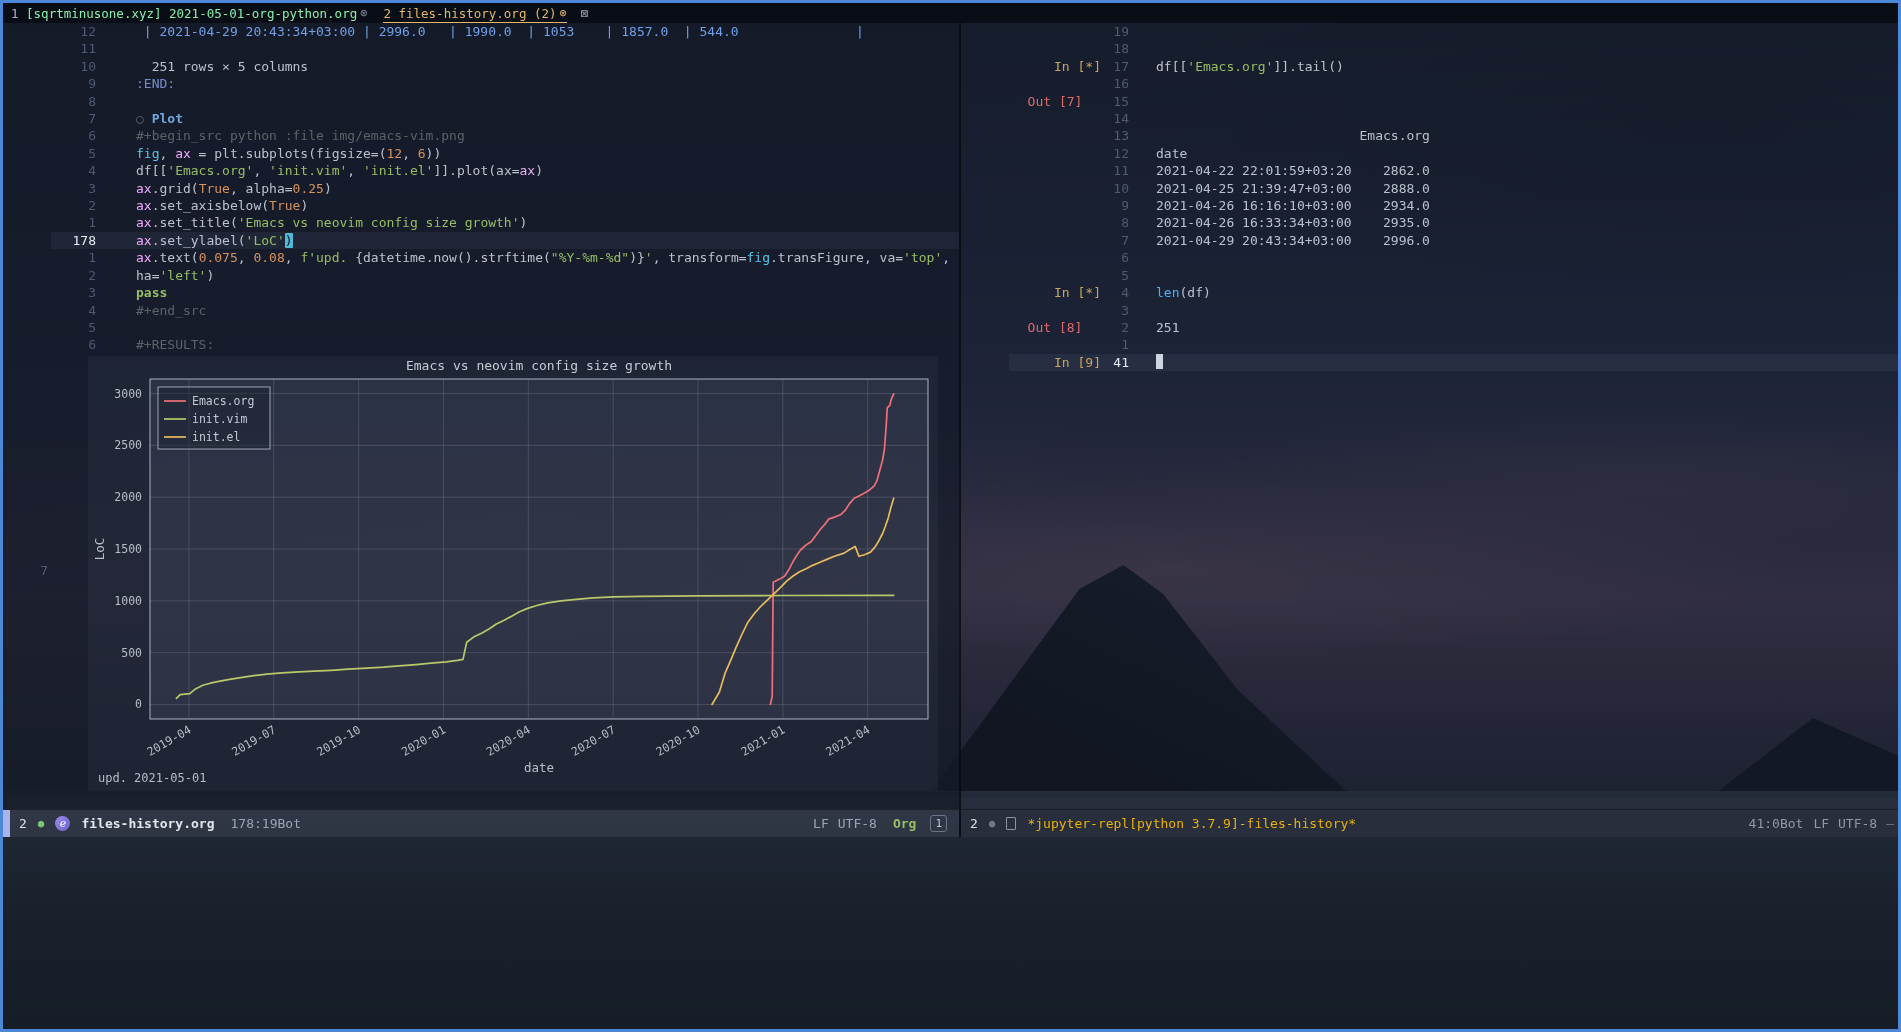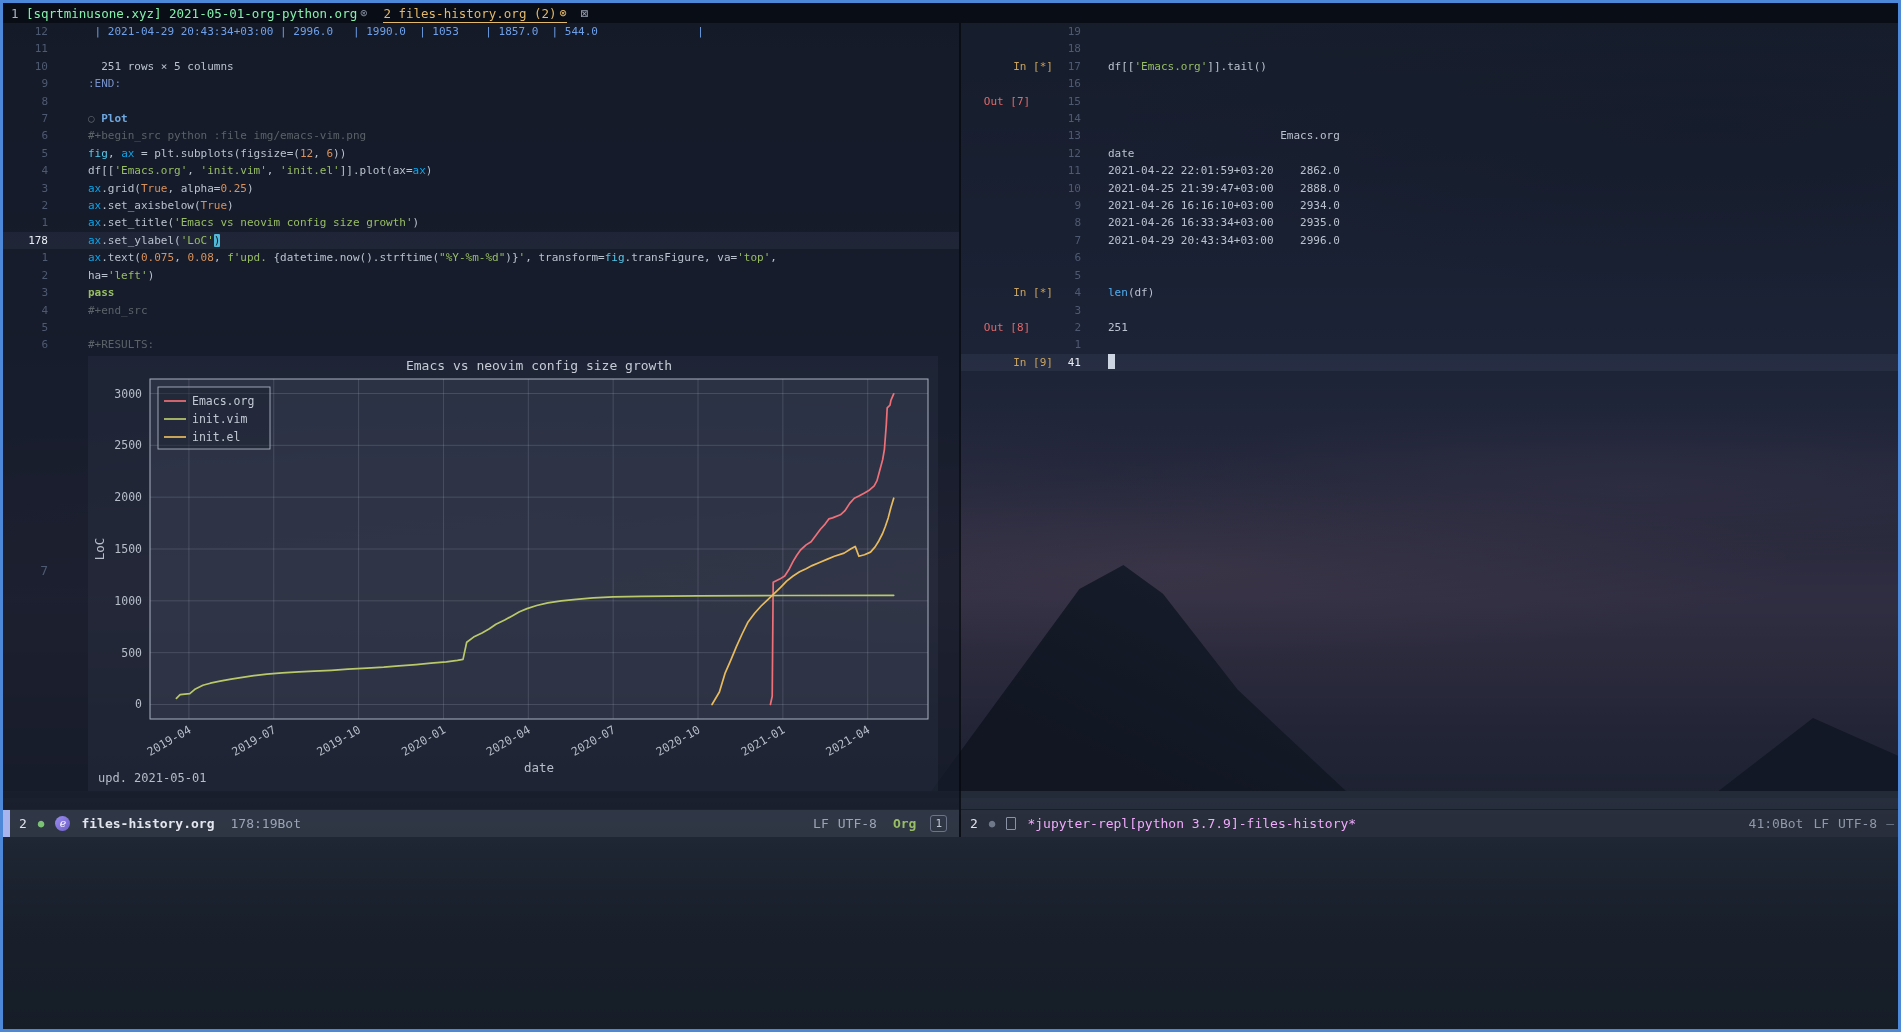--- a/index.html
+++ b/index.html
@@ -29,40 +29,40 @@
   .tab-num{color:#aab3c4;}
   .tab-label{color:#86efac;}
   .tab-close{color:#7e8798;margin-left:3px;font-size:12px;}
   .tab.active{box-shadow:inset 0 -1px 0 #e2b86b;}
   .tab.active .tab-num,.tab.active .tab-label,.tab.active .tab-close{color:#e2b86b;}
   .tab-end{display:flex;align-items:center;margin-left:14px;color:#97a0b1;font-size:13px;}
   
   #left-win{position:absolute;left:0;top:20px;width:956px;height:786px;background:rgba(20,26,40,0.88);overflow:hidden;z-index:2;}
   #right-win{position:absolute;left:958px;top:20px;right:0;height:786px;background:rgba(21,28,42,0.58);overflow:hidden;z-index:2;}
   #win-divider{position:absolute;left:956px;top:20px;width:2px;height:814px;background:rgba(8,12,18,0.9);z-index:3;}
-  .row{display:flex;height:17.42px;line-height:17.42px;font-size:11px;white-space:pre;}
+  .row{display:flex;height:17.42px;line-height:17.42px;font-size:13px;white-space:pre;margin-left:48px;}
   .curline{background:rgba(140,160,200,0.08);}
   .gut{width:45px;flex:none;text-align:right;color:#4e5a72;}
   .gut.cur{color:#e8ecf4;}
   #left-rows .code{margin-left:40px;white-space:pre;color:#bbc2cf;}
   .prompt{width:92px;flex:none;text-align:right;white-space:pre;}
   .p-in{color:#c9a35f;}
   .p-out{color:#e0696a;text-align:center;}
   .gut2{width:28px;flex:none;text-align:right;color:#4e5a72;}
   .gut2.cur{color:#e8ecf4;}
   #right-rows .code{margin-left:27px;white-space:pre;color:#c2c8d3;}
   
   .c-fg{color:#bbc2cf}
   .c-tbl{color:#6fa0e8}
   .c-meta{color:#5B6268}
   .c-drawer{color:#7590c8}
   .c-str{color:#98be65}
   .c-fstr{color:#98be65}
   .c-num{color:#d8925c}
-  .c-param{color:#0ea5e9}
+  .c-param{color:#f0abfc}
   .c-var{color:#56c7e8}
   .c-kw{color:#98be65;font-weight:bold}
   .c-head{color:#6fa8e0;font-weight:bold}
   .c-bullet{color:#5B6268}
   .c-builtin{color:#51afef}
   .c-cursor{background:#50b8d8;color:#0e1420;border-radius:1px;}
   .hollow-cursor{display:inline-block;width:7px;height:15px;background:#cdd5e2;align-self:center;}
   #img-line-num{position:absolute;left:0;top:540px;width:45px;text-align:right;color:#4e5a72;font-size:13px;}
   
   #chart{position:absolute;left:85px;top:333px;width:850px;height:435px;background:rgba(165,180,210,0.055);}
@@ -72,21 +72,21 @@
   #modeline-right{position:absolute;left:958px;top:806px;right:0;height:28px;background:rgba(40,46,60,0.92);
     display:flex;align-items:center;font-size:13px;color:#8f98a8;z-index:4;border-top:1px solid rgba(0,0,0,0.35);}
   .ml-accent{width:7px;height:100%;background:#a8b4ee;flex:none;}
   .ml-num{margin-left:9px;color:#dfe3ec;}
   .ml-dot{margin-left:11px;font-size:11px;color:#7bc275;}
   .ml-dot.inactive{color:#6f7888;}
   .ml-micon{margin-left:11px;width:15px;height:15px;border-radius:50%;
     background:linear-gradient(135deg,#9a8cf0,#6f5fc8);color:#fff;
     font-family:"DejaVu Serif",serif;font-style:italic;font-size:11px;line-height:15px;text-align:center;flex:none;}
   .ml-buf{margin-left:11px;font-weight:bold;color:#e2e6ee;}
-  .ml-buf.dim{font-weight:normal;color:#f0abfc;}
+  .ml-buf.dim{font-weight:normal;color:#eab308;}
   .ml-pos{margin-left:16px;}
   .ml-scroll{}
   .ml-spacer{flex:1;}
   .ml-eol{margin-left:10px;}
   .ml-enc{margin-left:9px;}
   .ml-mode{margin-left:16px;color:#98be65;font-weight:bold;}
   .ml-ws{margin-left:14px;margin-right:12px;border:1px solid #6b7488;border-radius:3px;
     padding:0 4px;font-size:11px;line-height:15px;color:#c0c7d4;}
   .ml-ficon{margin-left:11px;width:10px;height:13px;border:1px solid #8a93a3;border-radius:1px;flex:none;}
   .ml-trail{margin-left:9px;margin-right:4px;color:#6f7888;}

